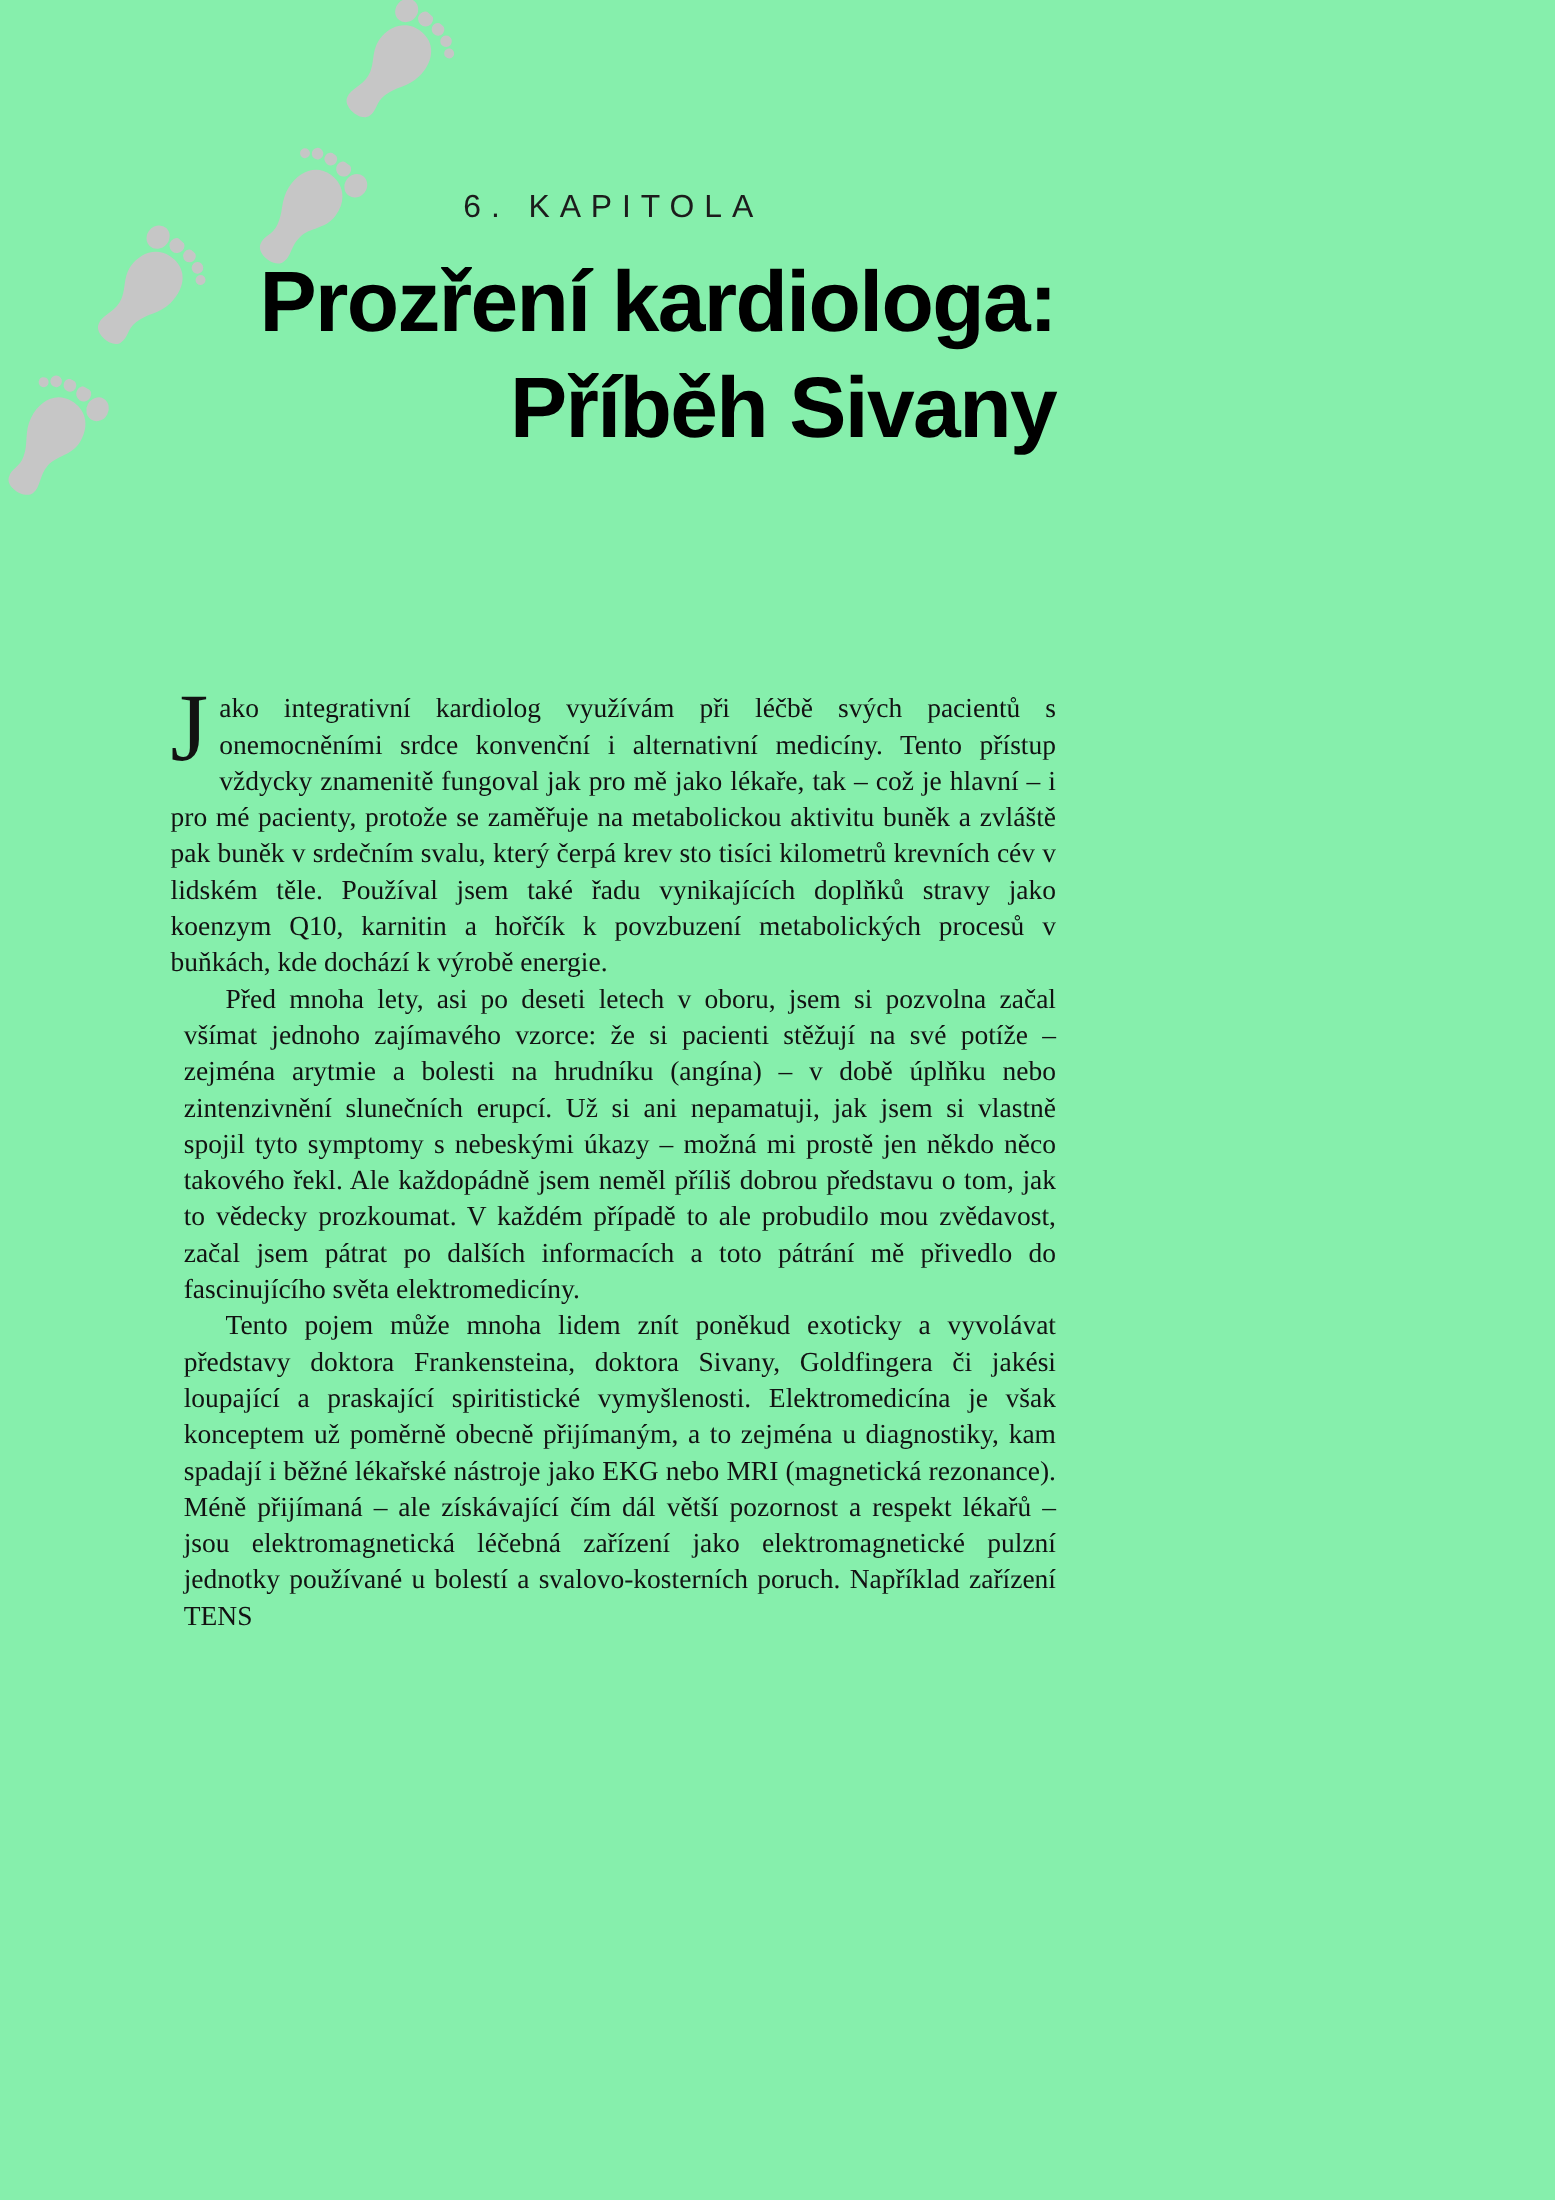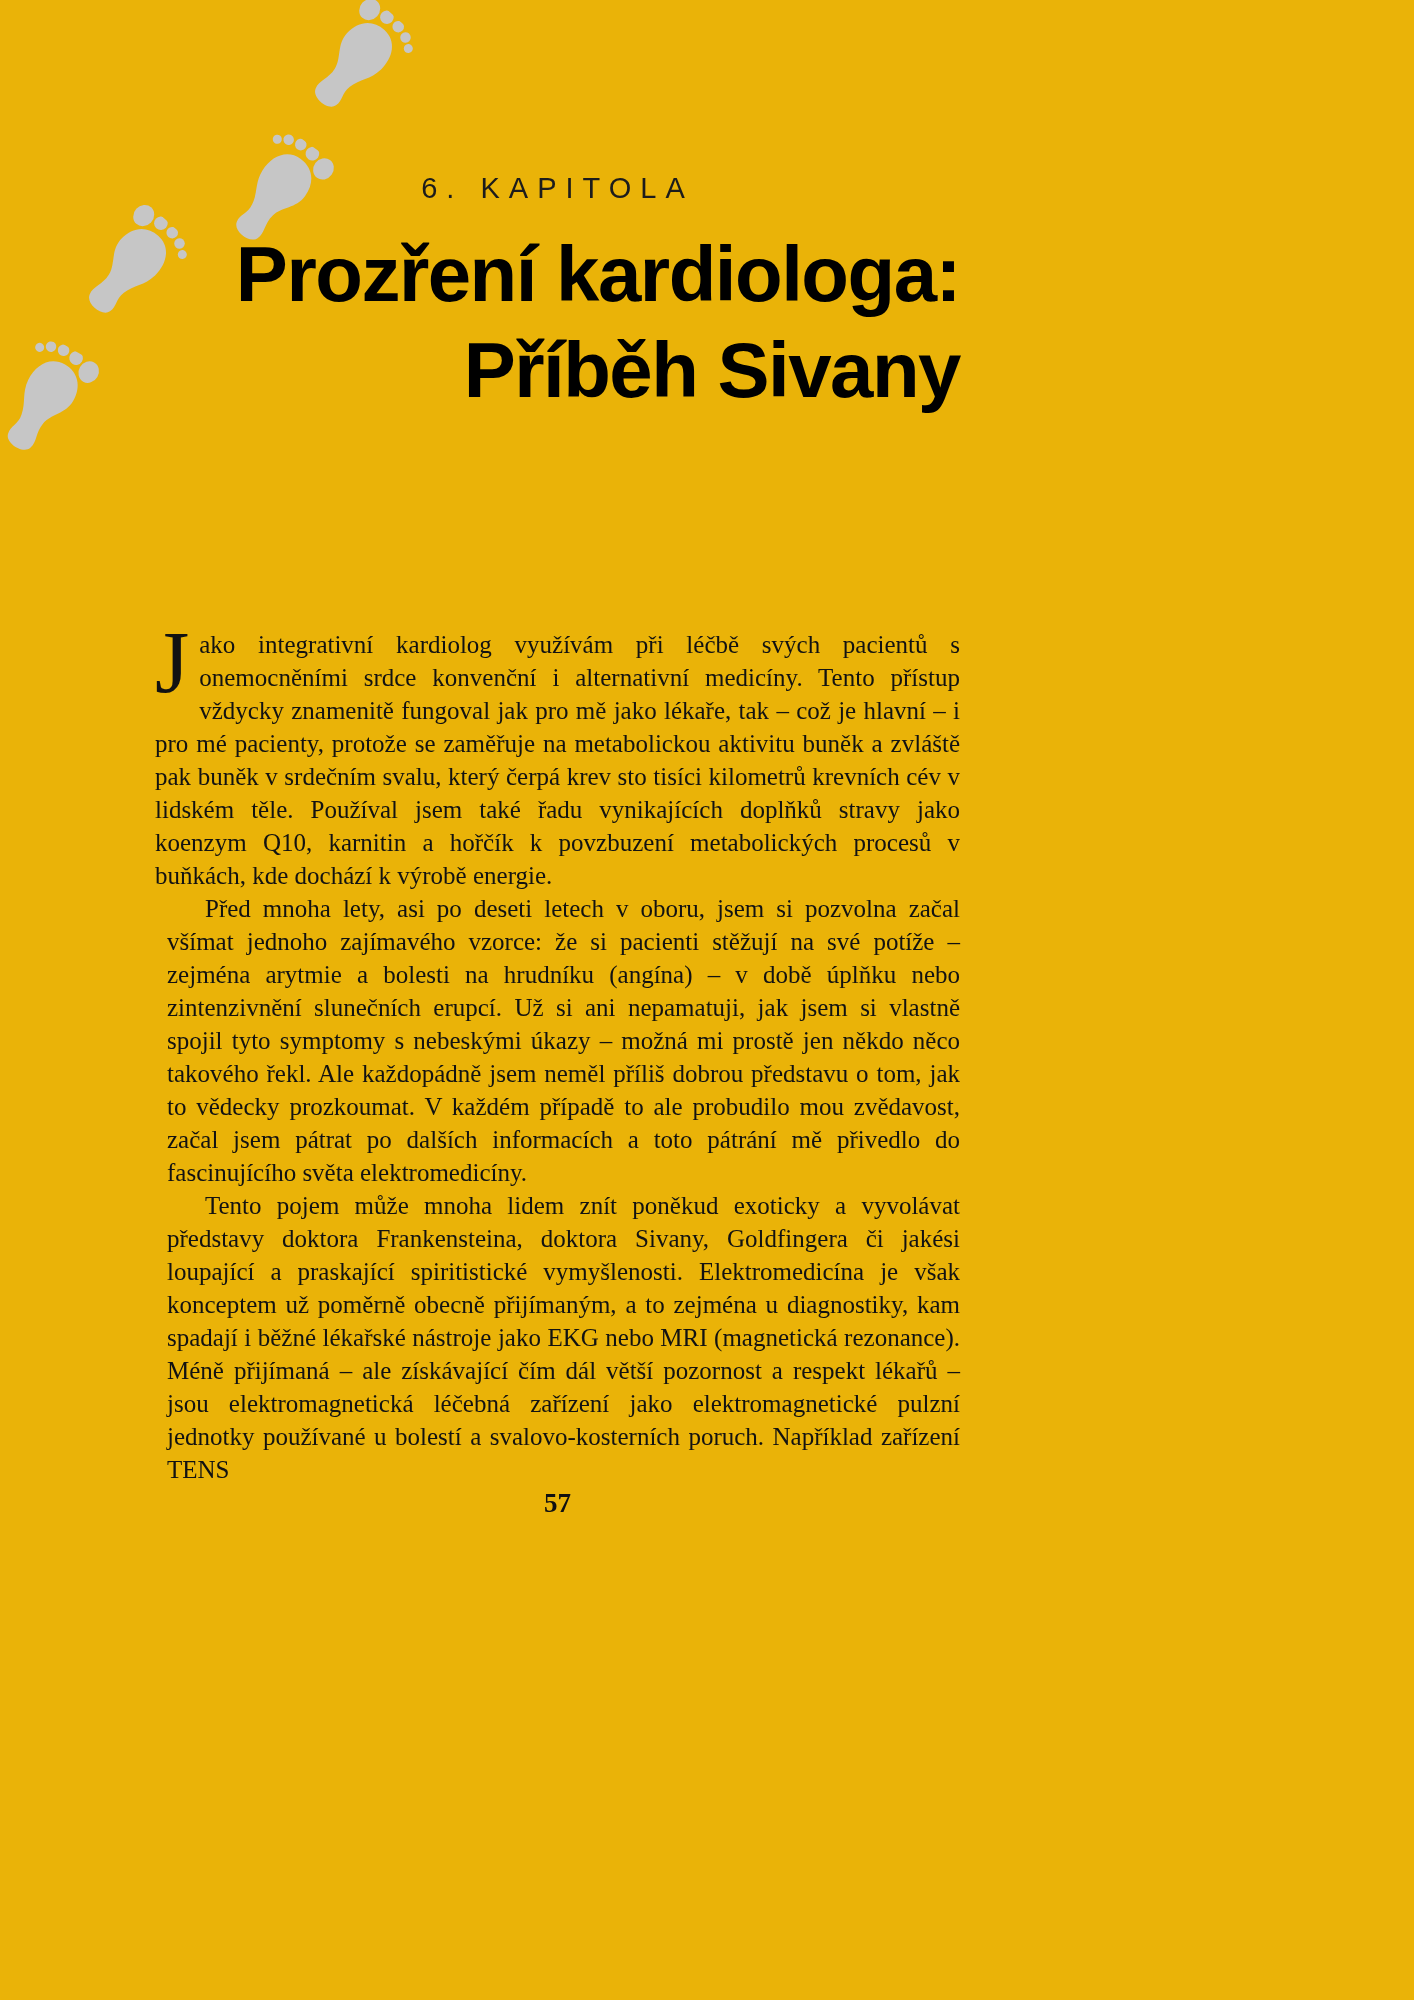--- a/index.html
+++ b/index.html
@@ -4,21 +4,21 @@
 <style>
   html, body {
     margin: 0;
     padding: 0;
     background: #ffffff;
   }
   .page {
     position: relative;
     width: 1414px;
     height: 2000px;
-    background: #eab308;
+    background: #86efac;
     overflow: hidden;
     color: #111111;
   }
 
   
   .footprints {
     position: absolute;
     left: 0;
     top: 0;
     width: 460px;
@@ -153,15 +153,14 @@
   </h1>
 
   <div class="body-text">
     <p class="para first">
       <span class="dropcap">J</span><span>ako integrativní kardiolog využívám při léčbě svých pacientů s onemocněními srdce konvenční i alternativní medicíny. Tento přístup vždycky znamenitě fungoval jak pro mě jako lékaře, tak – což je hlavní – i pro mé pacienty, protože se zaměřuje na metabolickou aktivitu buněk a zvláště pak buněk v srdečním svalu, který čerpá krev sto tisíci kilometrů krevních cév v lidském těle. Používal jsem také řadu vynikajících doplňků stravy jako koenzym Q10, karnitin a hořčík k povzbuzení metabolických procesů v buňkách, kde dochází k výrobě energie.</span>
     </p>
     <p class="para indent">Před mnoha lety, asi po deseti letech v oboru, jsem si pozvolna začal všímat jednoho zajímavého vzorce: že si pacienti stěžují na své potíže – zejména arytmie a bolesti na hrudníku (angína) – v době úplňku nebo zintenzivnění slunečních erupcí. Už si ani nepamatuji, jak jsem si vlastně spojil tyto symptomy s nebeskými úkazy – možná mi prostě jen někdo něco takového řekl. Ale každopádně jsem neměl příliš dobrou představu o tom, jak to vědecky prozkoumat. V každém případě to ale probudilo mou zvědavost, začal jsem pátrat po dalších informacích a toto pátrání mě přivedlo do fascinujícího světa elektromedicíny.</p>
     <p class="para indent">Tento pojem může mnoha lidem znít poněkud exoticky a vyvolávat představy doktora Frankensteina, doktora Sivany, Goldfingera či jakési loupající a praskající spiritistické vymyšlenosti. Elektromedicína je však konceptem už poměrně obecně přijímaným, a to zejména u diagnostiky, kam spadají i běžné lékařské nástroje jako EKG nebo MRI (magnetická rezonance). Méně přijímaná – ale získávající čím dál větší pozornost a respekt lékařů – jsou elektromagnetická léčebná zařízení jako elektromagnetické pulzní jednotky používané u bolestí a svalovo-kosterních poruch. Například zařízení TENS</p>
   </div>
 
-  <div class="page-number">57</div>
 
 </div>
 
 </body></html>

